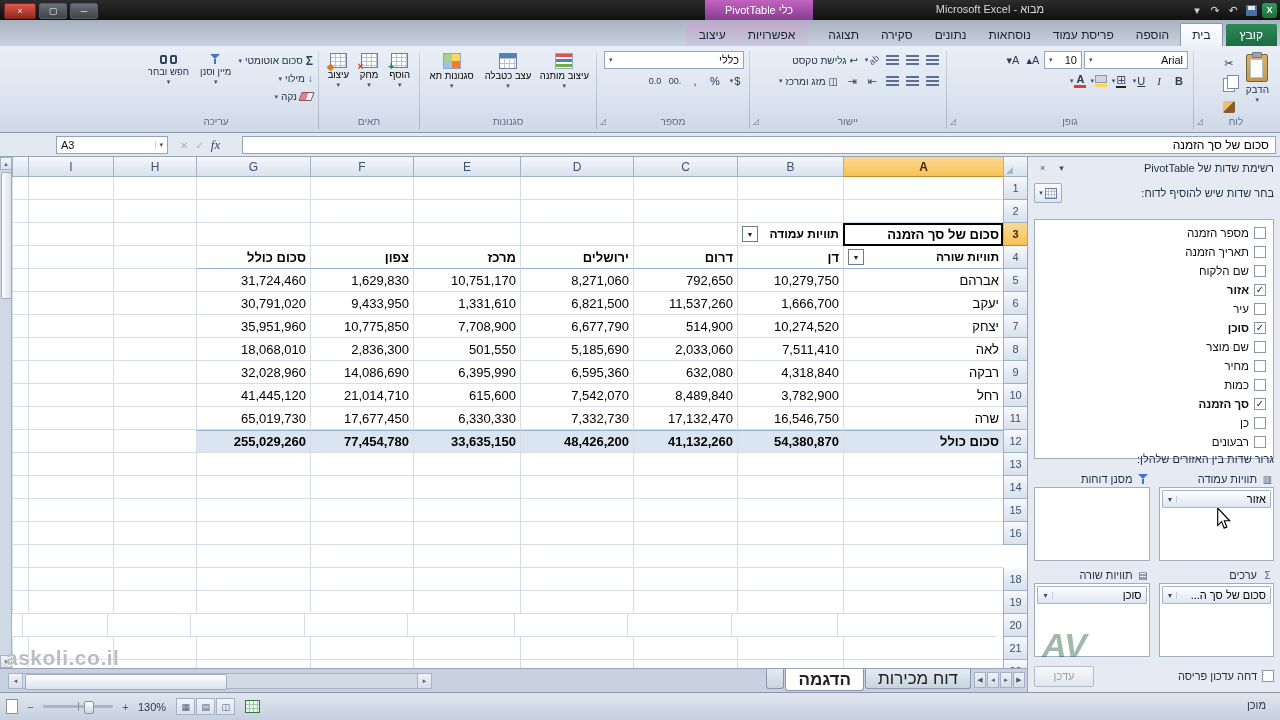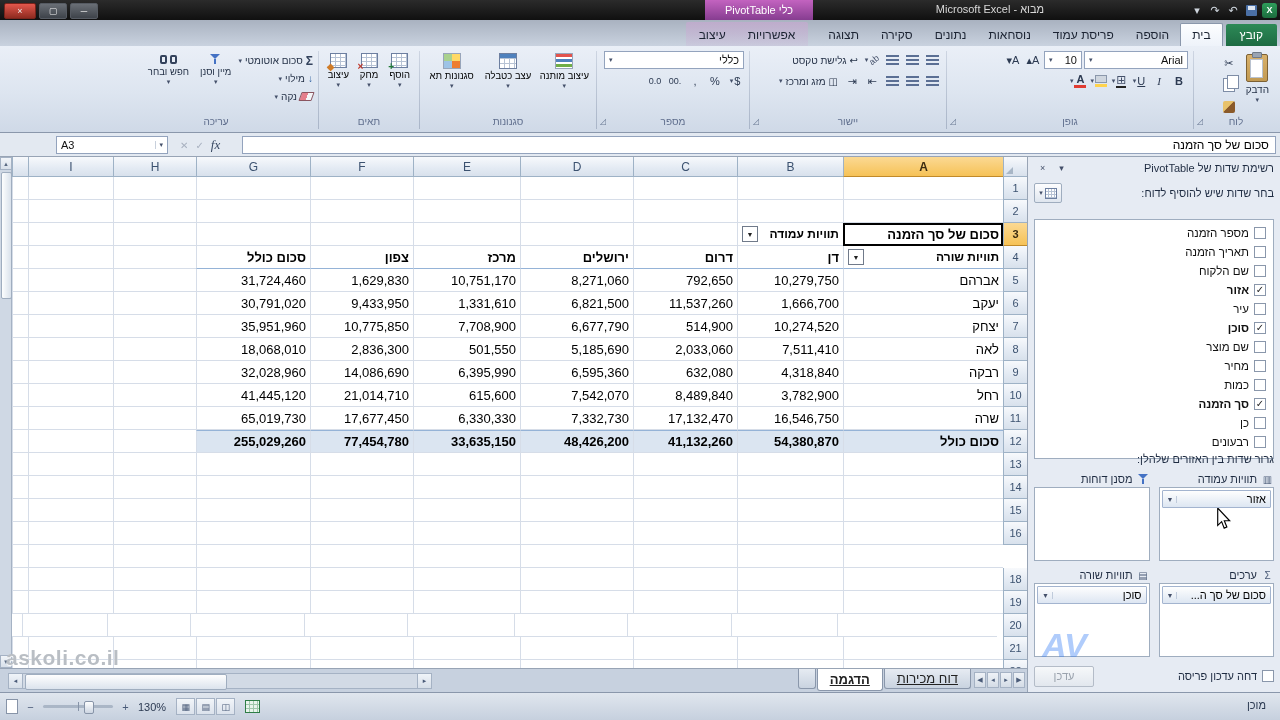--- a/index.html
+++ b/index.html
@@ -161,22 +161,22 @@
   .pfoot{position:absolute;left:6px;right:6px;top:508px;height:22px;display:flex;align-items:center;justify-content:space-between;font-size:11px;color:#1f2c42;}
   .deferwrap{display:flex;align-items:center;gap:5px;}
   .updbtn{width:58px;height:19px;background:linear-gradient(#f6f8fa,#e2e7ee);border:1px solid #b4bcc8;border-radius:2px;
         color:#9aa2ad;font-size:11px;display:flex;align-items:center;justify-content:center;}
   
   .tabsrow{position:absolute;left:0;top:668px;width:1027px;height:24px;background:#c7d1df;border-top:1px solid #98a4b5;box-sizing:border-box;}
   .tabnav{position:absolute;right:2px;top:3px;display:flex;gap:1px;direction:ltr;}
   .tnbtn{width:12px;height:16px;display:flex;align-items:center;justify-content:center;font-size:7px;color:#4a5b78;
         background:linear-gradient(#eef2f7,#d4dce6);border:1px solid #a5b2c4;box-sizing:border-box;}
   .sheettabs{position:absolute;right:56px;top:0;height:23px;display:flex;align-items:flex-start;}
-  .stab{height:19px;line-height:19px;padding:0 12px;font-size:13px;color:#222;background:linear-gradient(#e6ebf2,#c9d3e0);
-        border:1px solid #8a97ab;border-top:none;border-radius:0 0 3px 3px;margin-left:1px;text-decoration:underline;}
+  .stab{height:19px;line-height:19px;padding:0 12px;font-size:17px;color:#222;background:linear-gradient(#e6ebf2,#c9d3e0);
+        border:1px solid #8a97ab;border-top:none;border-radius:0 0 3px 3px;margin-left:1px;}
   .stab.active{background:#fff;font-weight:bold;height:21px;line-height:21px;}
   .stab.stub{width:16px;padding:0;}
   .hscroll{position:absolute;left:8px;top:4px;width:424px;height:16px;direction:ltr;}
   .htrack{position:absolute;left:0;top:0;width:424px;height:16px;background:#d2dae5;border:1px solid #a5b2c4;box-sizing:border-box;}
   .harrow{position:absolute;top:0;width:15px;height:16px;background:linear-gradient(#f0f4f9,#d6dee8);border:1px solid #a5b2c4;
         box-sizing:border-box;font-size:7px;color:#4a5b78;display:flex;align-items:center;justify-content:center;z-index:2;}
   .harrow.l{left:0;}.harrow.r{right:0;}
   .hthumb{position:absolute;left:17px;top:1px;width:200px;height:14px;background:linear-gradient(#fefefe,#dbe3ed);border:1px solid #9fadbf;border-radius:2px;}
   
   .statusbar{position:absolute;left:0;top:692px;width:1280px;height:28px;background:linear-gradient(#e0e6ee,#c6d0de);
@@ -189,21 +189,21 @@
   .znotch{position:absolute;left:50%;top:-3px;width:1px;height:9px;background:#8794a8;}
   .zthumb{position:absolute;left:58%;top:-4px;width:8px;height:11px;background:linear-gradient(#fdfdfe,#cdd6e2);border:1px solid #8794a8;border-radius:2px;}
   .viewbtns{display:flex;gap:1px;margin-left:4px;}
   .vbtn{width:19px;height:17px;background:linear-gradient(#f2f5f9,#dbe2ec);border:1px solid #a5b2c4;box-sizing:border-box;
         display:flex;align-items:center;justify-content:center;font-size:9px;color:#4a5b78;}
   .macroicon{width:13px;height:11px;border:1px solid #2e7d46;margin-left:4px;background:
      repeating-linear-gradient(to right,transparent 0 3px,#9fc7ab 3px 4px),
      repeating-linear-gradient(to bottom,transparent 0 3px,#9fc7ab 3px 4px),#e9f4ec;}
   
   .wm1{position:absolute;left:6px;top:646px;font-size:21px;font-weight:bold;color:#b9bec4;z-index:30;direction:ltr;letter-spacing:.5px;text-shadow:0 1px 1px #fff;}
-  .wm2{position:absolute;left:1042px;top:626px;font-size:34px;font-weight:bold;font-style:italic;color:#3b82f6;opacity:.4;z-index:30;direction:ltr;}
+  .wm2{position:absolute;left:1042px;top:626px;font-size:34px;font-weight:bold;font-style:italic;color:#14532d;opacity:.4;z-index:30;direction:ltr;}
   .cursor{position:absolute;left:1216px;top:508px;z-index:60;}
 </style>
 </head>
 <body>
 
 <div id="app">
 
   <div class="titlebar">
     <div class="wbtns">
       <div class="wbtn close">×</div>

